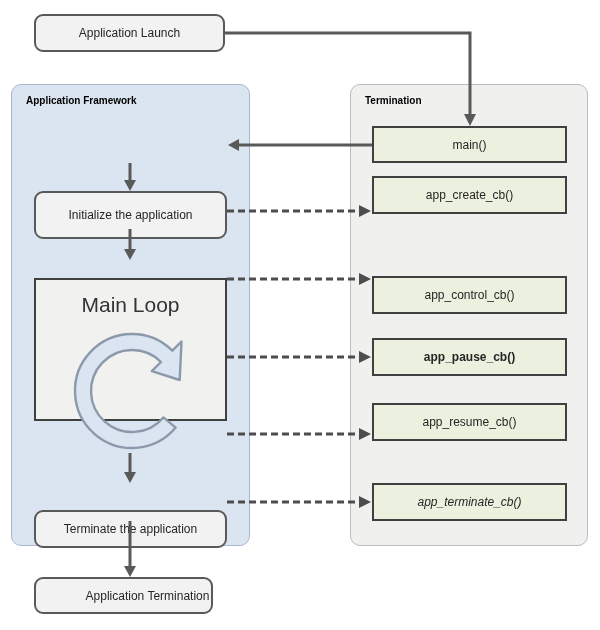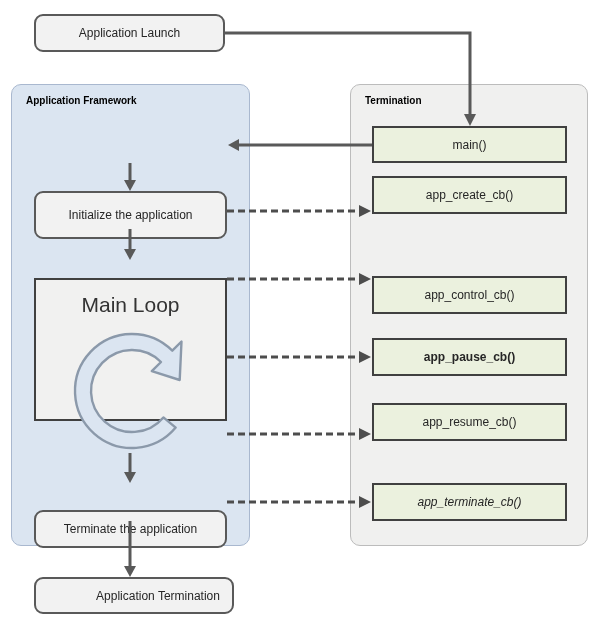--- a/index.html
+++ b/index.html
@@ -35,21 +35,21 @@
     border-radius:9px;
   }
   .func{
     background:var(--function-box-bg,#ebf1de);
     border:2px solid var(--function-box-border,#404040);
   }
   #box-launch{left:34px;top:14px;width:191px;height:38px;}
   #box-ui-app-main{left:34px;top:126px;width:193px;height:37px;}
   #box-initialize{left:34px;top:191px;width:193px;height:48px;}
   #box-terminate{left:34px;top:483px;width:193px;height:38px;margin-top:27px;}
-  #box-termination{left:34px;top:577px;width:200px;height:37px;padding-left:48px;}
+  #box-termination{left:34px;top:577px;width:179px;height:37px;padding-left:48px;}
   #box-main{left:372px;top:126px;width:195px;height:37px;}
   .callback{left:372px;width:195px;height:38px;}
   .cb0{top:176px;text-align:right;} .cb1{top:276px;} .cb2{top:338px;font-weight:bold;} .cb3{top:403px;} .cb4{top:483px;font-style:italic;}
   
   #box-main-loop{
     position:absolute;left:34px;top:260px;width:193px;height:143px;
     box-sizing:border-box;background:#f1f1f0;
     border:2px solid var(--function-box-border,#404040);z-index:2;margin-top:18px;
   }
   #main-loop-label{

